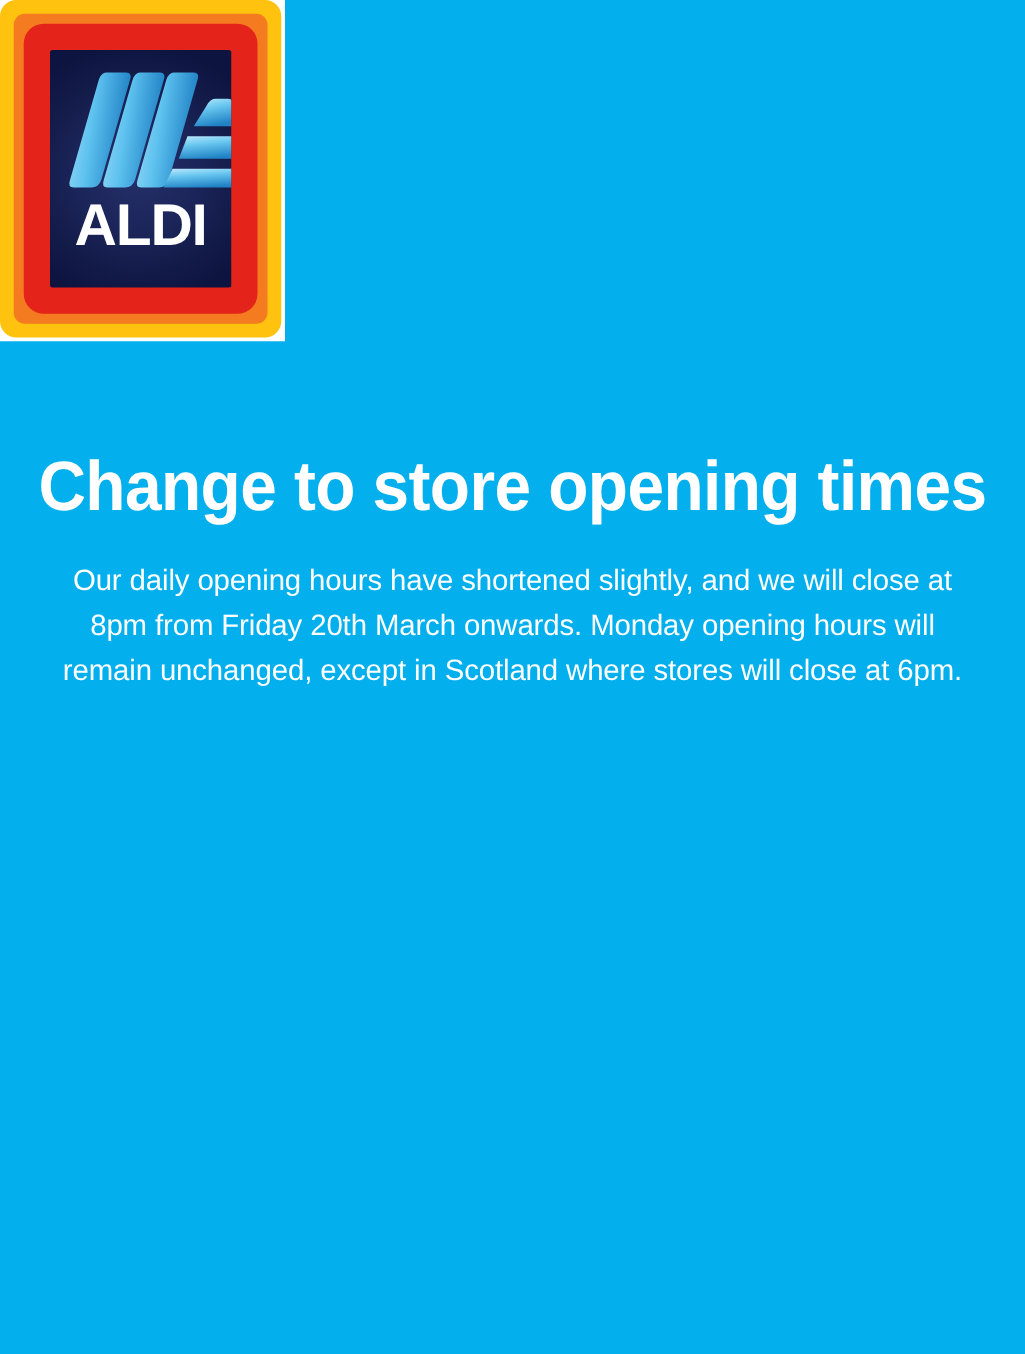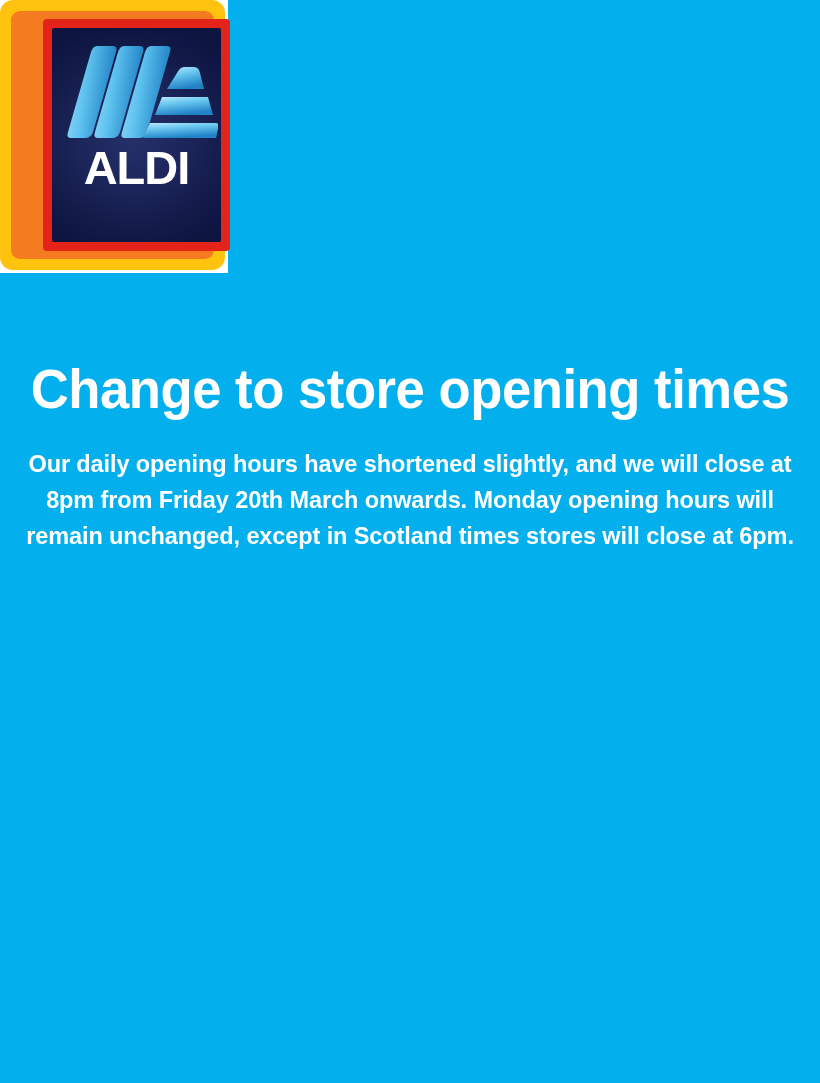--- a/index.html
+++ b/index.html
@@ -46,23 +46,22 @@
     box-sizing: border-box;
     background: #F47B20;
     border-radius: 9px;
     padding: 8px;
   }
   .logo-red {
     width: 100%;
     height: 100%;
     box-sizing: border-box;
     background: #E4231A;
-    border-radius: 4px;
-    padding: 9px;
-    margin-left: 24px;
+    border-radius: 16px;
+    padding: 21px;
   }
   .logo-navy {
     position: relative;
     width: 100%;
     height: 100%;
     box-sizing: border-box;
     border-radius: 2px;
     background:
       radial-gradient(ellipse 75% 55% at 48% 52%,
         #25306b 0%, #1b2559 45%, #131b49 75%, #0d1440 100%);
@@ -113,21 +112,21 @@
 
   
   .body-copy {
     position: absolute;
     left: 22px;
     width: 776px;
     top: 446px;
     text-align: center;
     color: #ffffff;
     font-family: "Liberation Sans", sans-serif;
-    font-weight: 700;
+    font-weight: 400;
     font-size: 23.5px;
     line-height: 36px;
     letter-spacing: -0.1px;
   }
   .body-copy .line { display: block; white-space: nowrap; }
 </style>
 </head>
 <body>
 
 <div id="poster">
@@ -173,16 +172,16 @@
         </div>
       </div>
     </div>
   </div>
 
   <div class="headline">Change to store opening times</div>
 
   <div class="body-copy">
     <span class="line">Our daily opening hours have shortened slightly, and we will close at</span>
     <span class="line">8pm from Friday 20th March onwards. Monday opening hours will</span>
-    <span class="line">remain unchanged, except in Scotland times stores will close at 6pm.</span>
+    <span class="line">remain unchanged, except in Scotland where stores will close at 6pm.</span>
   </div>
 
 </div>
 
 </body></html>

